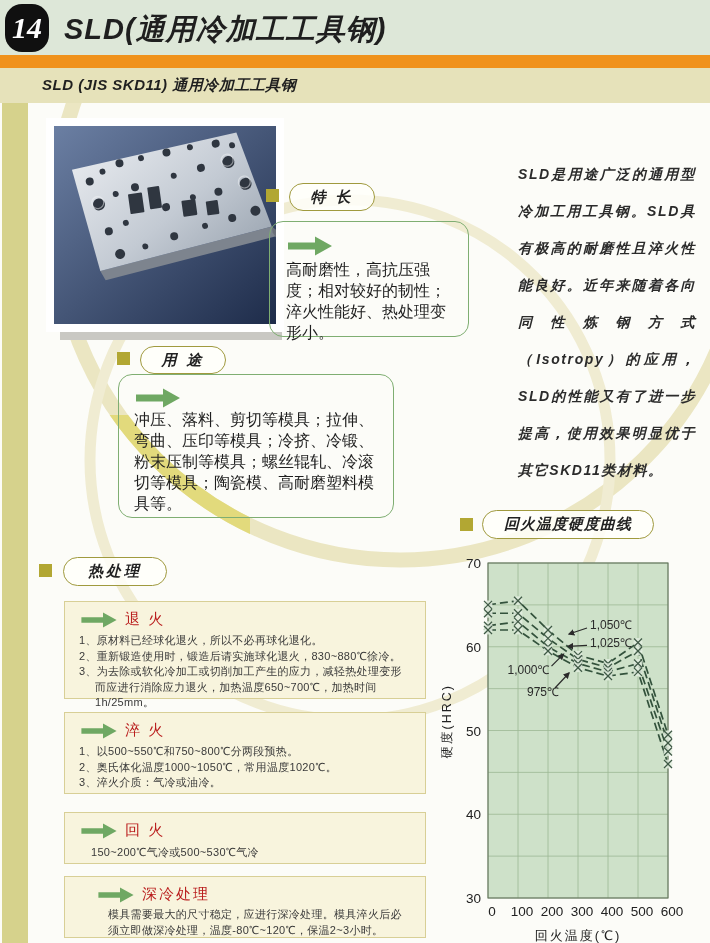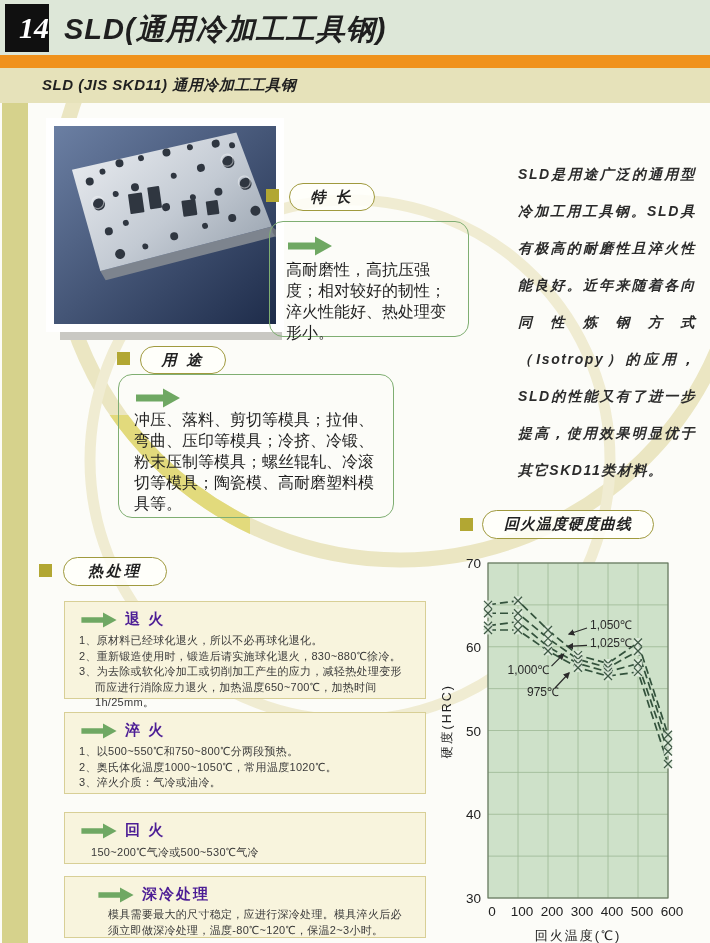--- a/index.html
+++ b/index.html
@@ -9,21 +9,21 @@
     --ink:#1f1f1f;
   }
   html,body{margin:0;padding:0;}
   body{font-family:"Liberation Sans",sans-serif;color:var(--ink);}
   .page{position:relative;width:710px;height:943px;background:#fcfcf8;overflow:hidden;}
   .abs{position:absolute;}
   
   .header{left:0;top:0;width:710px;height:55px;background:var(--header-green);z-index:3;}
   .numbox{left:5px;top:4px;width:44px;height:48px;background:#101010;color:#fff;
           font-family:"Liberation Serif",serif;font-style:italic;font-weight:bold;
-          font-size:30px;display:flex;align-items:center;justify-content:flex-end;z-index:4;}
+          font-size:30px;display:flex;align-items:center;justify-content:center;z-index:4;border-radius:17px;}
   .title{left:64px;top:10px;font-size:29px;font-weight:bold;font-style:italic;
          letter-spacing:1px;z-index:4;white-space:nowrap;}
   .orangebar{left:0;top:55px;width:710px;height:13px;background:var(--orange);z-index:3;}
   .khakiband{left:0;top:68px;width:710px;height:35px;background:var(--khaki);z-index:3;}
   .subtitle{left:42px;top:76px;font-size:15px;font-weight:bold;font-style:italic;
             letter-spacing:.5px;z-index:4;white-space:nowrap;}
   .stripe{left:2px;top:103px;width:26px;height:840px;background:var(--stripe);z-index:1;}
   .arcs{left:0;top:0;width:710px;height:943px;z-index:0;pointer-events:none;}
   
   .photo{left:46px;top:118px;width:238px;height:214px;background:#ffffff;z-index:2;
@@ -37,21 +37,21 @@
         justify-content:center;letter-spacing:3px;z-index:2;color:#222;}
   
   .gbox{border:1.6px solid var(--box-green);border-radius:14px;z-index:2;background:transparent;}
   .arrowicon{position:absolute;z-index:2;}
   
   .intro{left:518px;top:156px;width:178px;font-size:14px;font-style:italic;font-weight:bold;
          line-height:37px;letter-spacing:1.6px;text-align:justify;color:#2b2b2b;z-index:2;}
   
   .hbox{background:var(--hbox-bg);border:1px solid var(--hbox-border);z-index:2;padding:6px 12px 4px 14px;box-sizing:border-box;}
   .hbox .hd{display:flex;align-items:center;gap:8px;margin:2px 0 4px 2px;}
-  .hbox .hd .ttl{font-size:15px;font-weight:bold;letter-spacing:2px;color:#4c1d95;}
+  .hbox .hd .ttl{font-size:15px;font-weight:normal;letter-spacing:2px;color:#b91c1c;}
   .hitem{font-size:11px;line-height:15.5px;color:#3a3a3a;padding-left:16px;text-indent:-16px;letter-spacing:.3px;}
   .htext{font-size:11px;line-height:16px;color:#3a3a3a;letter-spacing:.3px;margin-left:12px;}
   
   .chart{left:438px;top:552px;width:272px;height:391px;z-index:2;}
 </style>
 </head>
 <body>
 
 <div class="page">
 

